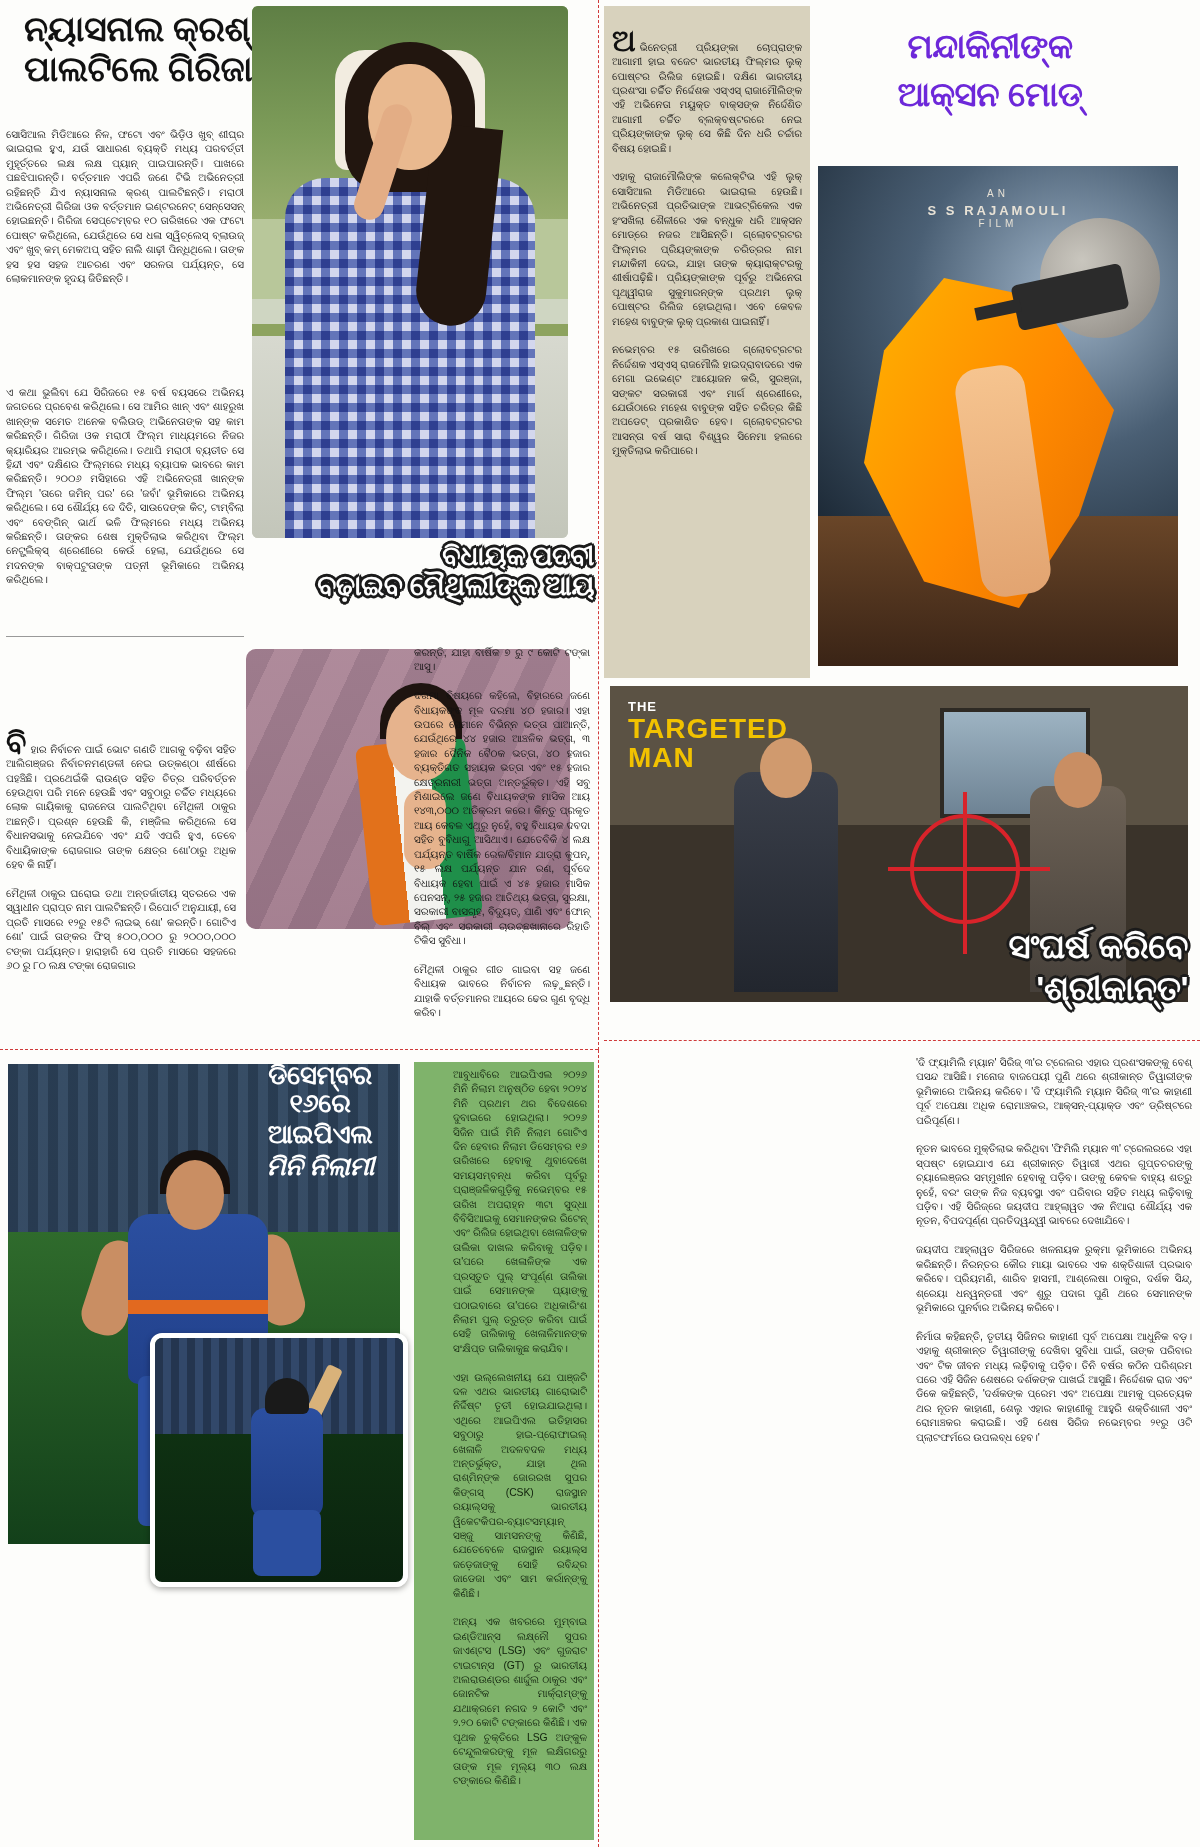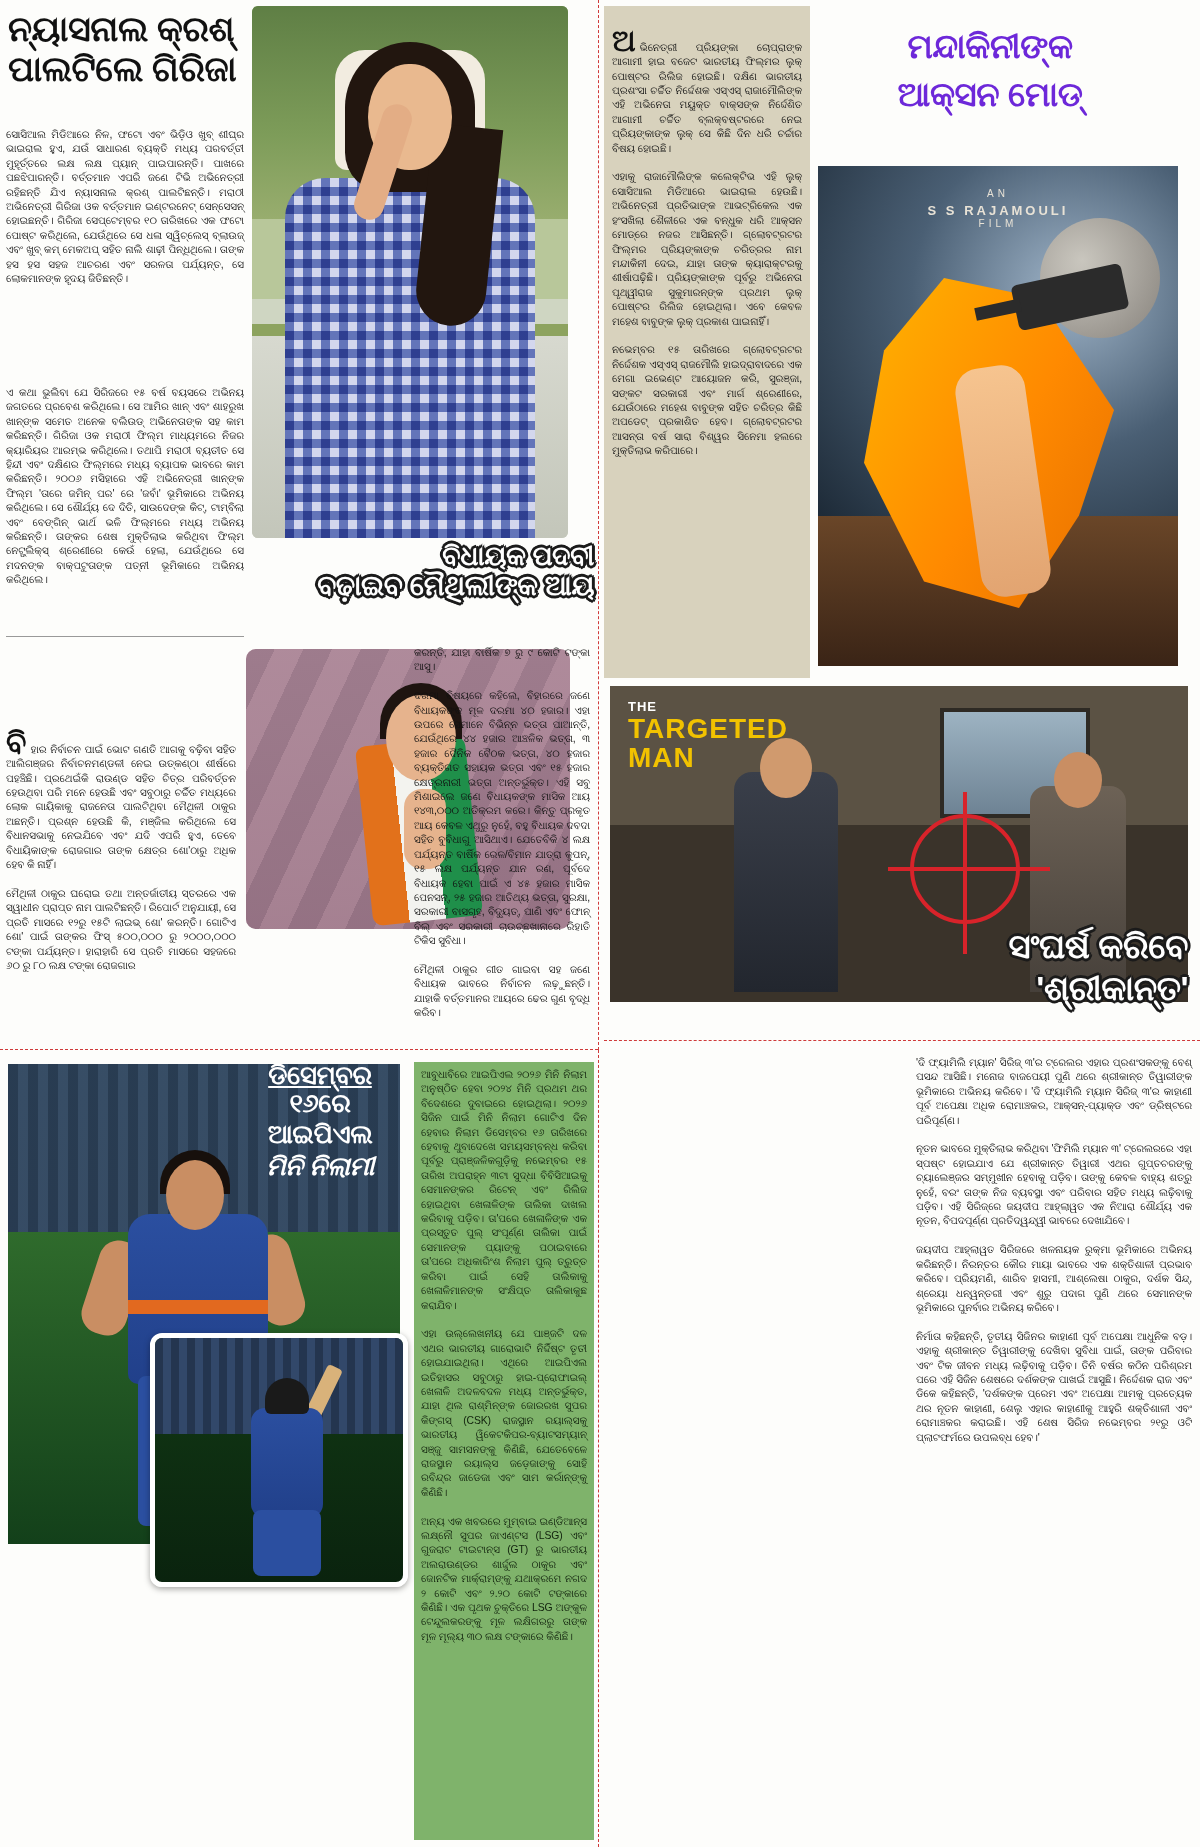--- a/index.html
+++ b/index.html
@@ -206,35 +206,35 @@
     content:""; position:absolute; background:#d8232a;
   }
   .tg-reticle:before { left:-26px; top:50%; width:162px; height:4px; transform:translateY(-50%); }
   .tg-reticle:after { top:-26px; left:50%; width:4px; height:162px; transform:translateX(-50%); }
   .tg-logo { position:absolute; left:18px; top:14px; color:#fff; font-weight:bold;
     font-size:13px; line-height:1.05; letter-spacing:1px; }
   .tg-logo .big { display:block; font-size:28px; color:#f2c200; }
 
   
   .tint-khaki { background:#d8d2bd; }
-  .tint-green { background:#7fb36b; }
+  .tint-green { background:#7fb36b;padding-left:32px; }
   .tint-green .body-text { color:#10210c; }
 </style>
 </head>
 <body>
 
 <div class="page">
 
   <div class="vrule-dashed" style="left:598px; top:0; height:1050px;"></div>
   <div class="hrule-dashed" style="left:0; top:1049px; width:598px;"></div>
   <div class="hrule-dashed" style="left:604px; top:1040px; width:596px;"></div>
   <div class="vrule-dashed" style="left:598px; top:1050px; height:797px;"></div>
   <div class="hrule-solid" style="left:6px; top:636px; width:238px;"></div>
 
-  <div style="position:absolute; left:8px; top:10px; width:242px;">
+  <div style="position:absolute; left:24px; top:10px; width:242px;">
     <div class="hl-black" style="font-size:35px;">ନ୍ୟାସନାଲ କ୍ରଶ୍</div>
     <div class="hl-black" style="font-size:35px; margin-top:3px;">ପାଲଟିଲେ ଗିରିଜା</div>
   </div>
 
   <div class="photo" id="photo-girija">
     <div class="gi-grass"></div>
     <div class="gi-pathedge"></div>
     <div class="gi-path"></div>
     <div class="gi-body"></div>
     <div class="gi-blouse"></div>
@@ -346,21 +346,21 @@
 
   <div class="photo" id="photo-batsman">
     <div class="bt-crowd"></div>
     <div class="bt-bat"></div>
     <div class="bt-body"></div>
     <div class="bt-pants"></div>
     <div class="bt-helmet"></div>
   </div>
 
   <div style="position:absolute; left:228px; top:1062px; width:184px; text-align:center;">
-    <div class="hl-black hl-white" style="font-size:26px;text-decoration:underline;">ଡିସେମ୍ବର</div>
+    <div class="hl-black hl-white" style="font-size:26px;">ଡିସେମ୍ବର</div>
     <div class="hl-black hl-white" style="font-size:26px; ">୧୬ରେ</div>
     <div class="hl-black hl-white" style="font-size:26px; margin-top:4px;">ଆଇପିଏଲ</div>
     <div class="hl-black hl-white" style="font-size:26px; margin-top:4px;font-style:italic;">ମିନି ନିଲାମୀ</div>
   </div>
 
   <div class="tint-green" style="position:absolute; left:414px; top:1062px; width:180px; height:778px;">
     <div class="body-text" style="padding:6px 7px; white-space:pre-line;">ଆବୁଧାବିରେ ଆଇପିଏଲ ୨୦୨୬ ମିନି ନିଲାମ ଅନୁଷ୍ଠିତ ହେବା ୨୦୨୪ ମିନି ପ୍ରଥମ ଥର ବିଦେଶରେ ଦୁବାଇରେ ହୋଇଥିଲା। ୨୦୨୬ ସିଜିନ ପାଇଁ ମିନି ନିଲାମ ଗୋଟିଏ ଦିନ ହେବାର ନିଲାମ ଡିସେମ୍ବର ୧୬ ତାରିଖରେ ହେବାକୁ ଥୁବାଦେଖେ ସମୟସମ୍ବନ୍ଧ କରିବା ପୂର୍ବରୁ ପ୍ରାଞ୍ଜଳିକଗୁଡ଼ିକୁ ନଭେମ୍ବର ୧୫ ତାରିଖ ଅପରାହ୍ନ ୩ଟା ସୁଦ୍ଧା ବିବିସିଆଇକୁ ସେମାନଙ୍କର ରିଟେନ୍ ଏବଂ ରିଲିଜ ହୋଇଥିବା ଖେଳାଳିଙ୍କ ତାଲିକା ଦାଖଲ କରିବାକୁ ପଡ଼ିବ। ତା'ପରେ ଖେଳାଳିଙ୍କ ଏକ ପ୍ରସ୍ତୁତ ପୁଲ୍ ସଂପୂର୍ଣ୍ଣ ତାଲିକା ପାଇଁ ସେମାନଙ୍କ ପ୍ୟାଙ୍କୁ ପଠାଇବାରେ ତା'ପରେ ଅଧିକାରିଂଶ ନିଲାମ ପୁଲ୍ ତ୍ରୁତ୍ତ କରିବା ପାଇଁ ସେହି ତାଲିକାକୁ ଖେଳାଳିମାନଙ୍କ ସଂକ୍ଷିପ୍ତ ତାଲିକାକୁଛ କରାଯିବ।
 
 ଏହା ଉଲ୍ଲେଖନୀୟ ଯେ ପାଞ୍ଜଟି ଦଳ ଏଥର ଭାରତୀୟ ଗାରୋଭାଟି ନିର୍ଦ୍ଦିଷ୍ଟ ତୃତୀ ହୋଇଯାଇଥିଲା। ଏଥିରେ ଆଇପିଏଲ ଇତିହାସର ସବୁଠାରୁ ହାଇ-ପ୍ରୋଫାଇଲ୍ ଖେଳାଳି ଅଦଳବଦଳ ମଧ୍ୟ ଅନ୍ତର୍ଭୁକ୍ତ, ଯାହା ଥିଲ ରାଶ୍ମିନ୍ଙ୍କ ଜୋରରଖ ସୁପର କିଙ୍ଗସ୍ (CSK) ରାଜସ୍ଥାନ ରୟାଲ୍ସକୁ ଭାରତୀୟ ୱିକେଟକିପର-ବ୍ୟାଟସମ୍ୟାନ୍ ସଞ୍ଜୁ ସାମସନଙ୍କୁ କିଣିଛି, ଯେତେବେଳେ ରାଜସ୍ଥାନ ରୟାଲ୍ସ ଜଡ଼େଜାଙ୍କୁ ସୋହି ରବିନ୍ଦ୍ର ଜାଡେଜା ଏବଂ ସାମ କର୍ରାନ୍ଙ୍କୁ କିଣିଛି।
 

